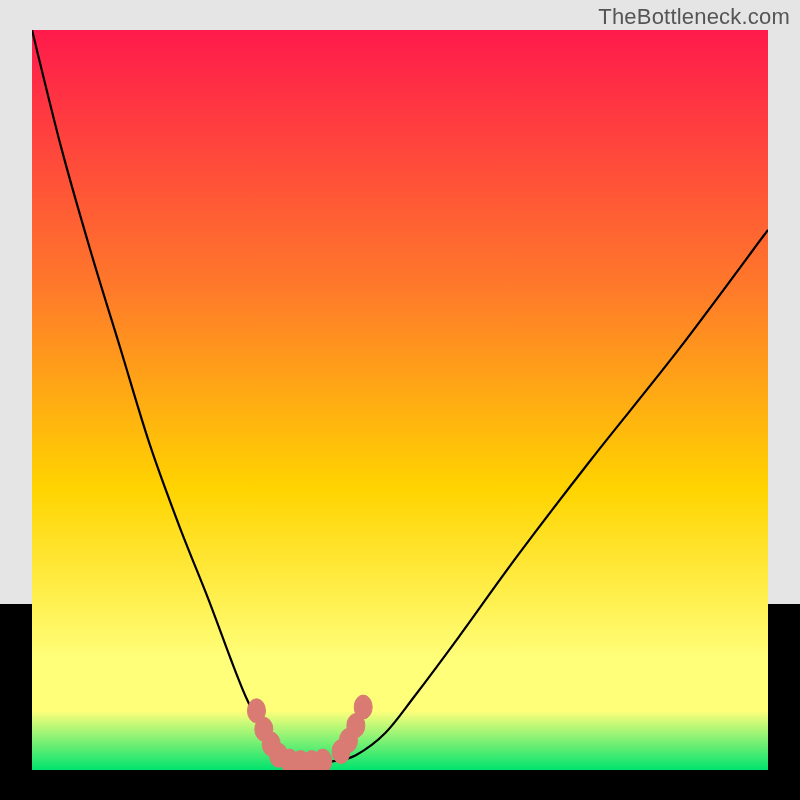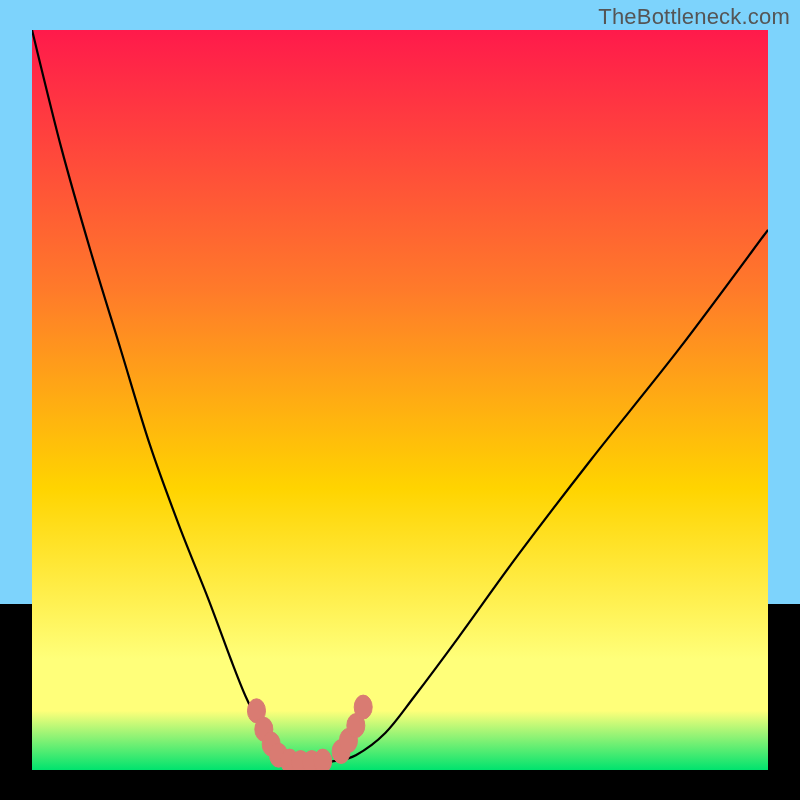--- a/index.html
+++ b/index.html
@@ -8,21 +8,21 @@
     width: 800px;
     height: 800px;
     overflow: hidden;
     background: #000;
     font-family: Arial, Helvetica, sans-serif;
   }
   .frame {
     position: absolute;
     left: 0; top: 0;
     width: 800px; height: 604px;
-    background: #7dd3fc;
+    background: #e5e5e5;
   }
   .plot {
     position: absolute;
     left: 32px;
     top: 30px;
     width: 736px;
     height: 740px;
     
   }
   .watermark {

